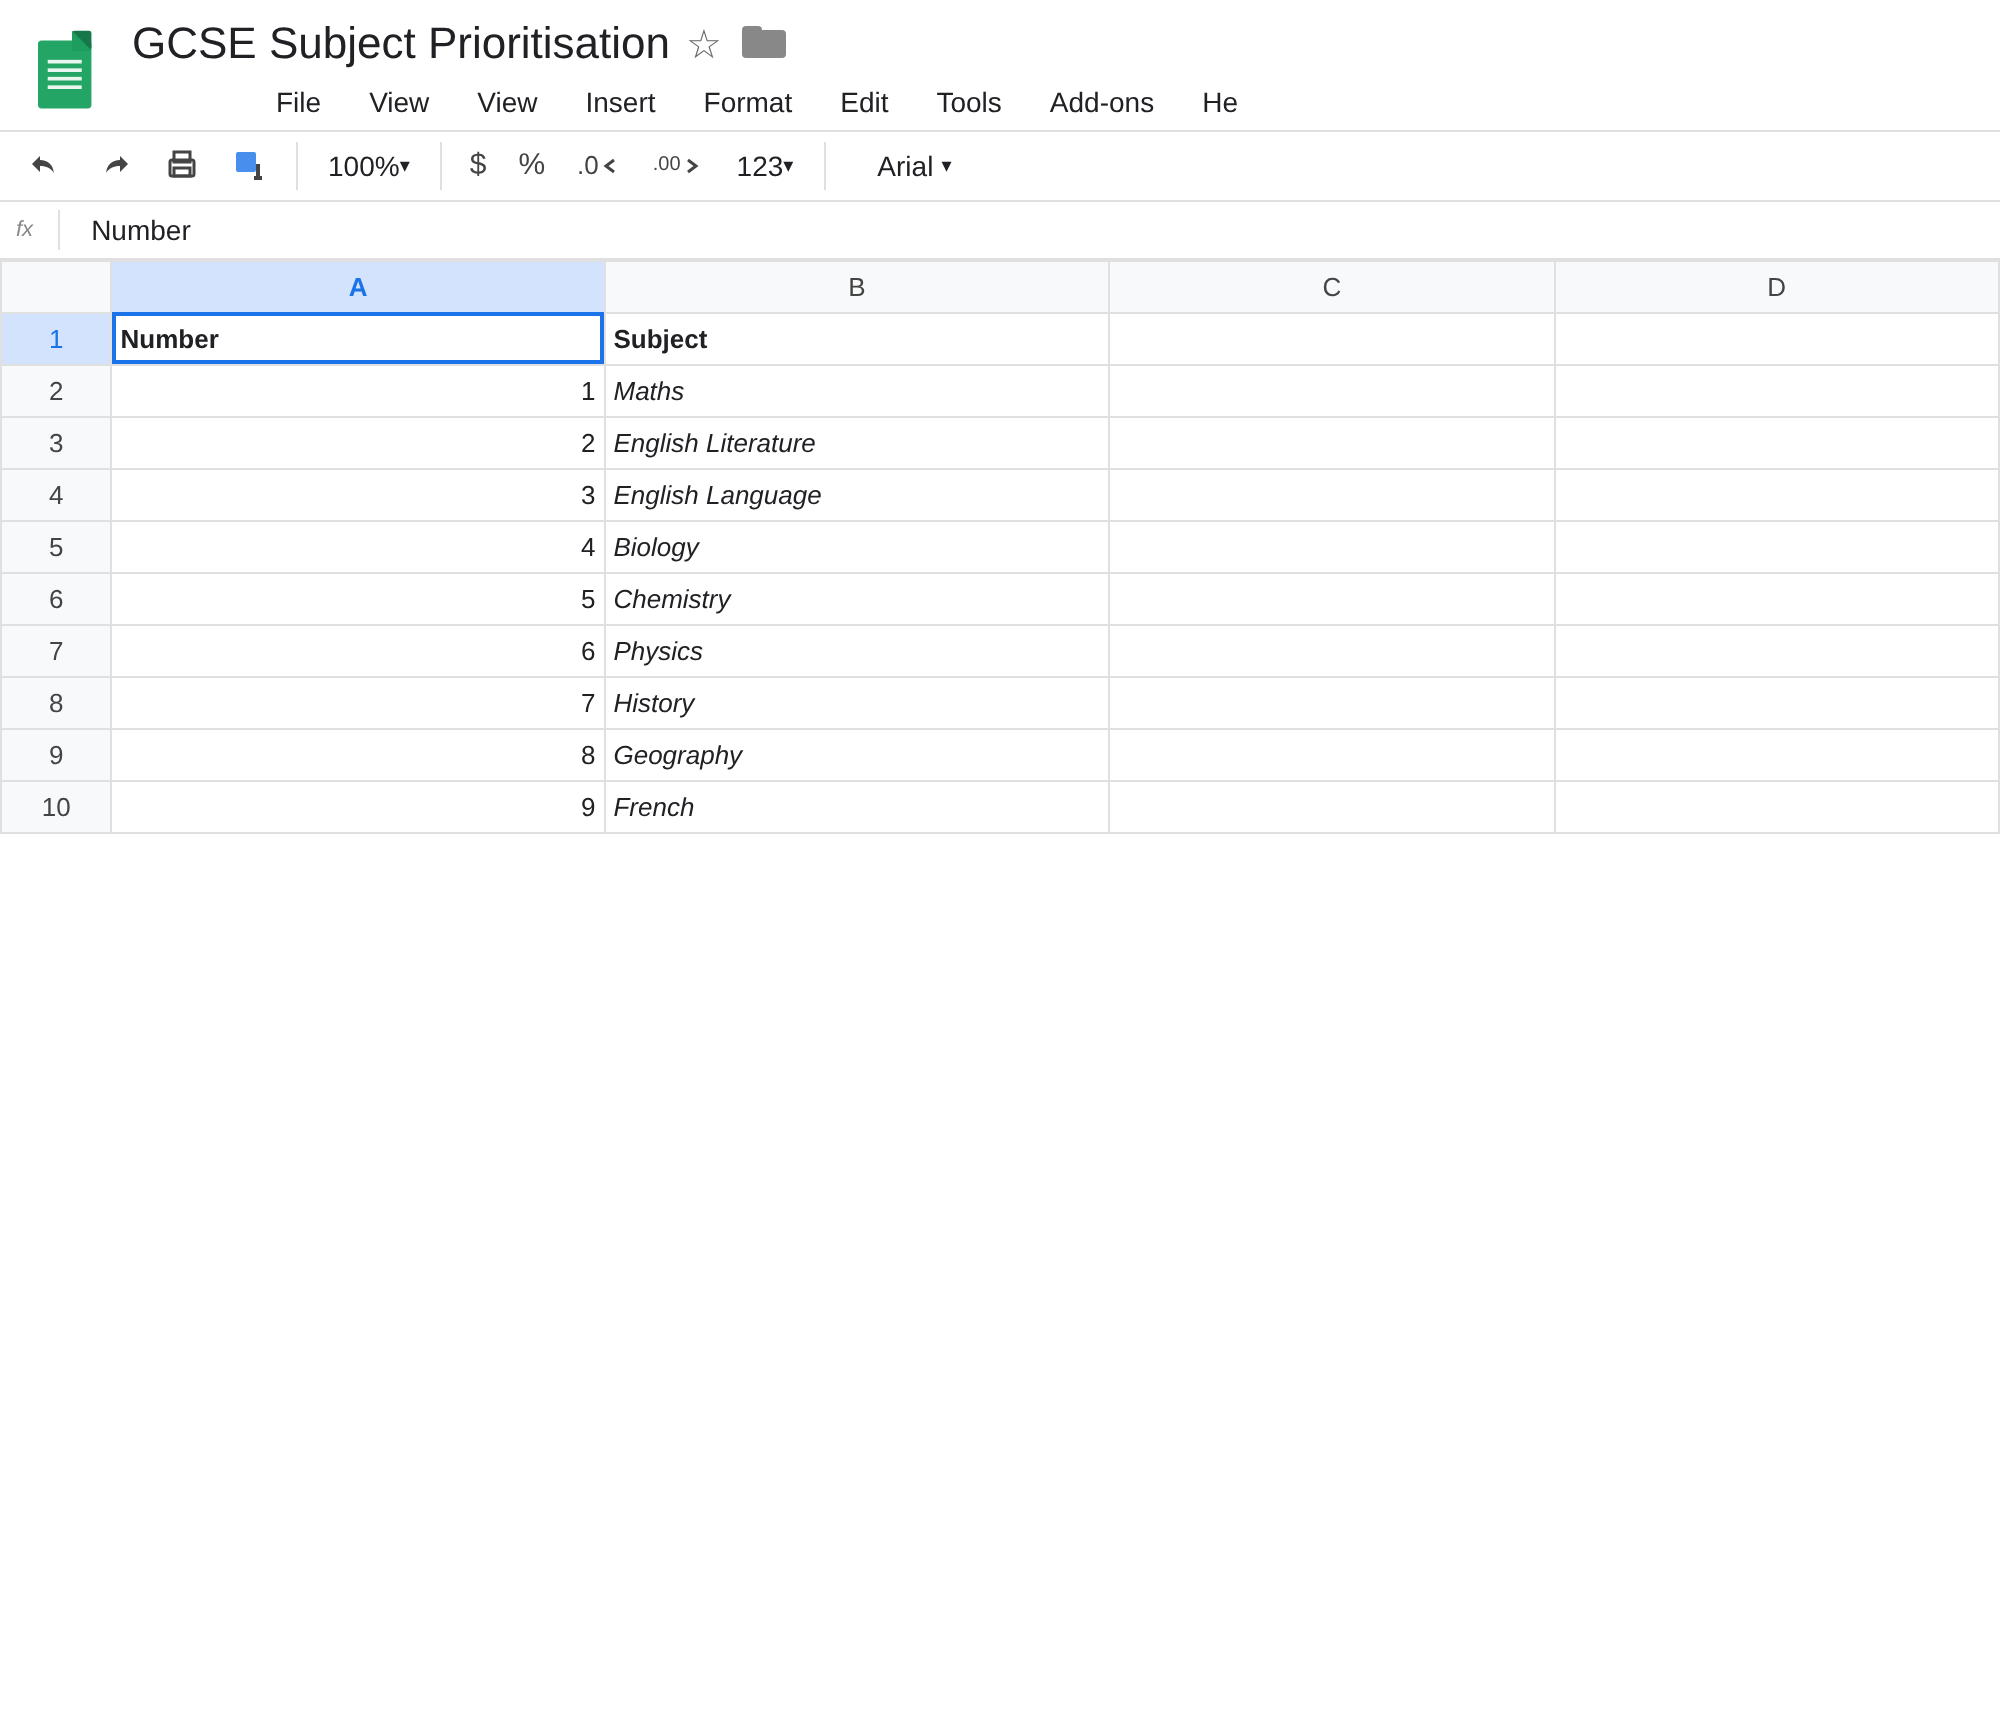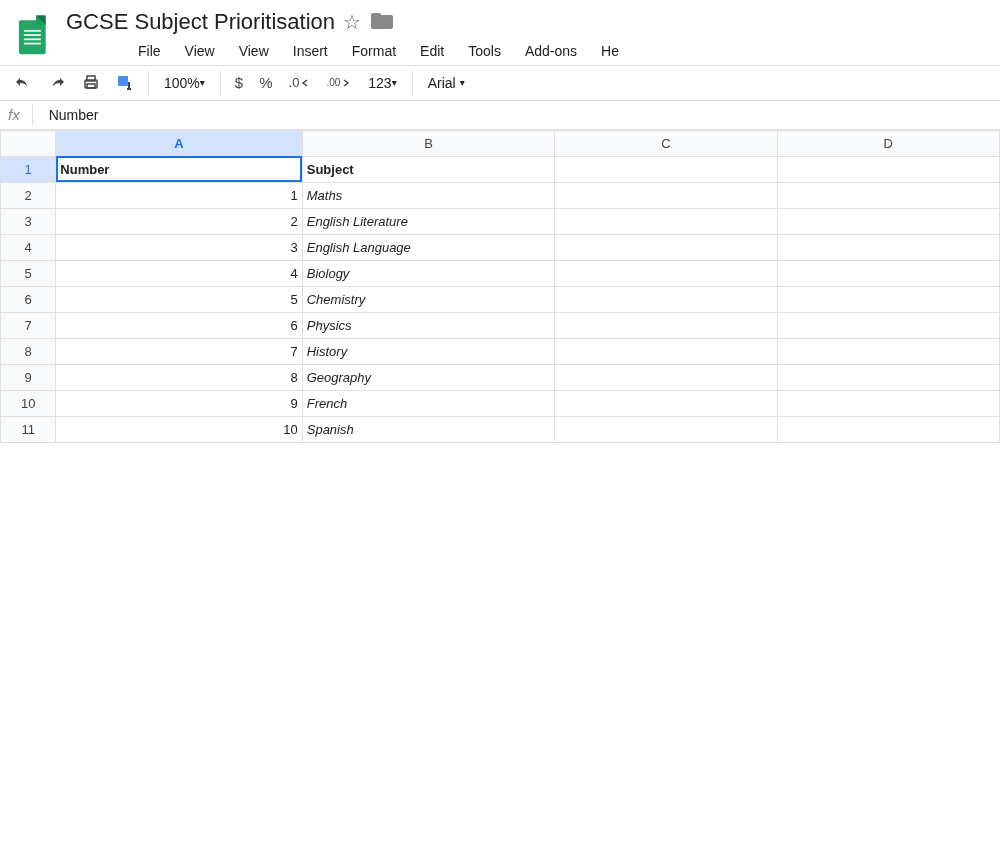--- a/index.html
+++ b/index.html
@@ -99,21 +99,21 @@
       display: flex;
       align-items: center;
       padding: 4px 8px;
       border-bottom: 1px solid #e0e0e0;
       gap: 8px;
       background: #fff;
     }
     #fx-label {
       color: #888;
       font-style: italic;
-      font-size: 15px;
+      font-size: 11px;
       margin-right: 4px;
     }
     #formula-divider {
       width: 1px;
       height: 20px;
       background: #e0e0e0;
     }
     #formula-content {
       font-size: 14px;
       color: #202124;
@@ -296,21 +296,21 @@
       <svg width="10" height="10" viewBox="0 0 10 10">
           <path d="M3 2 L7 5 L3 8" stroke="#444" stroke-width="1.5" fill="none"></path>
         </svg>
     </span>
   </button>
   <div class="toolbar-select">
     <span>123</span>
     <span style="font-size:10px;">▾</span>
   </div>
   <div class="toolbar-divider"></div>
-  <div class="toolbar-select" style="min-width: 80px;">
+  <div class="toolbar-select" style="min-width: 80px; margin-left: 11px;">
     <span>Arial</span>
     <span style="font-size:10px; margin-left:4px;">▾</span>
   </div>
 </div>
 
 <div id="formula-bar">
   <span id="fx-label">fx</span>
   <div id="formula-divider"></div>
   <span id="formula-content">Number</span>
 </div>
@@ -397,22 +397,15 @@
           <td class="cell cell-text"></td>
           <td class="cell cell-text"></td>
         </tr>
         <tr>
           <th class="row-header">10</th>
           <td class="cell cell-number">9</td>
           <td class="cell cell-text cell-italic">French</td>
           <td class="cell cell-text"></td>
           <td class="cell cell-text"></td>
         </tr>
-        <tr>
-          <th class="row-header">11</th>
-          <td class="cell cell-number">10</td>
-          <td class="cell cell-text cell-italic">Spanish</td>
-          <td class="cell cell-text"></td>
-          <td class="cell cell-text"></td>
-        </tr>
       </tbody>
   </table>
 </div>
 
 </body></html>

